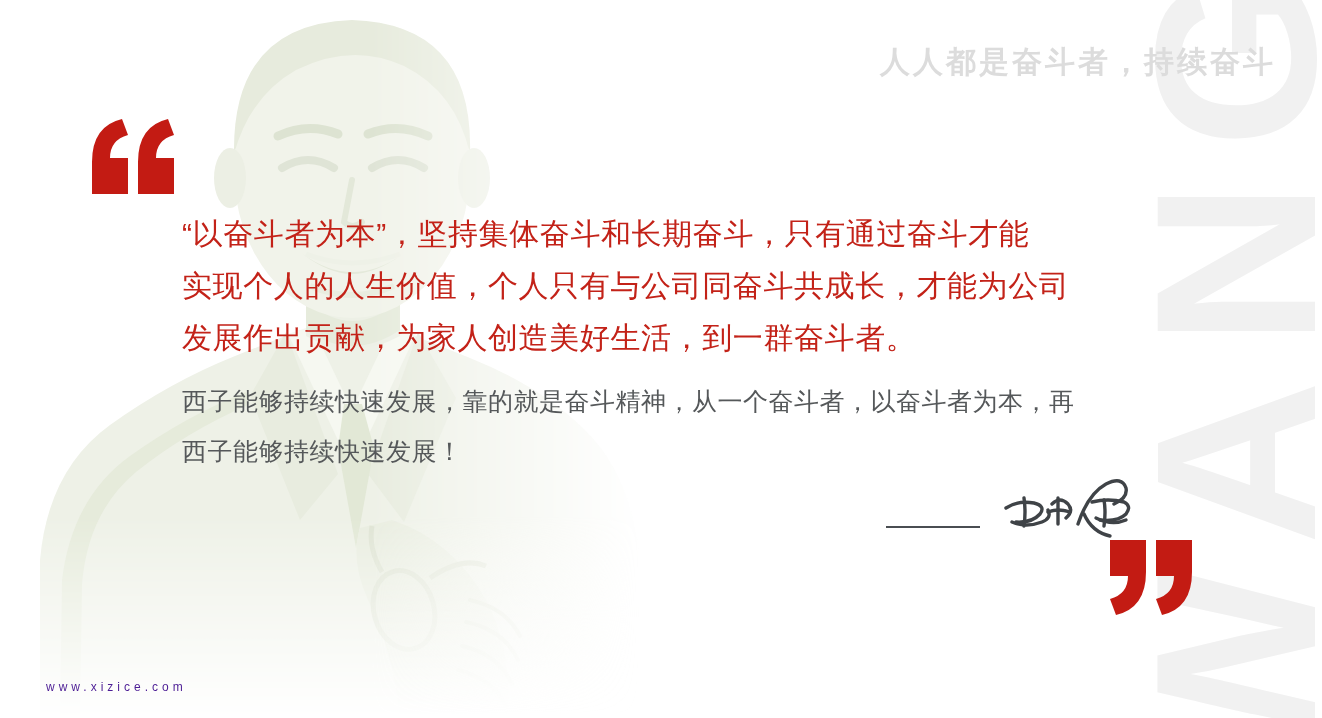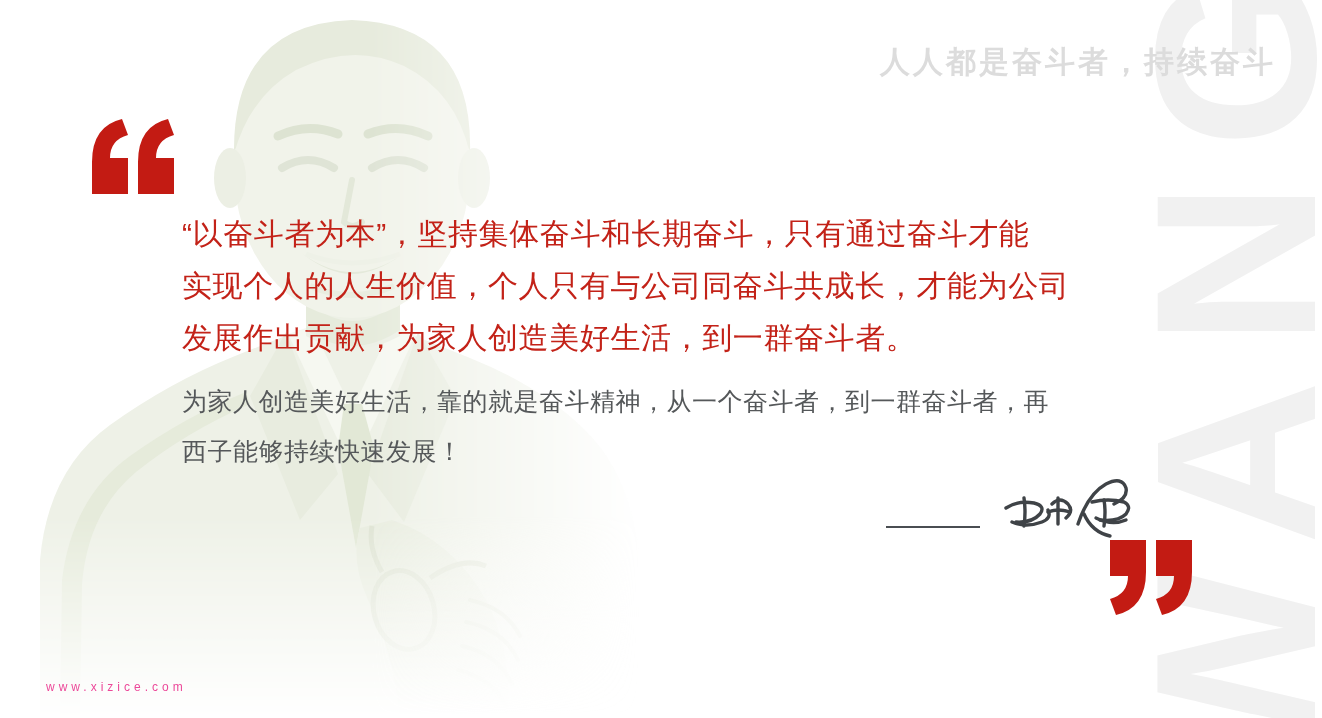--- a/index.html
+++ b/index.html
@@ -132,21 +132,21 @@
     margin-left:20px;
   }
 
   
   .footer-url {
     position:absolute;
     left:46px;
     bottom:24px;
     font-size:12px;
     letter-spacing:4px;
-    color:#ec4899;
+    color:#4c1d95;
     z-index:7;
     white-space:nowrap;
   }
 </style>
 </head>
 <body>
 
 <div class="slide">
 
   <div class="portrait-layer">
@@ -249,21 +249,21 @@
 
   <div class="content">
 
     <div class="quote-red">
       <span class="ln">“以奋斗者为本”，坚持集体奋斗和长期奋斗，只有通过奋斗才能</span>
       <span class="ln">实现个人的人生价值，个人只有与公司同奋斗共成长，才能为公司</span>
       <span class="ln">发展作出贡献，为家人创造美好生活，到一群奋斗者。</span>
     </div>
 
     <div class="quote-gray">
-      <span class="ln">为家人创造美好生活，靠的就是奋斗精神，从一个奋斗者，到一群奋斗者，再</span>
+      <span class="ln">西子能够持续快速发展，靠的就是奋斗精神，从一个奋斗者，以奋斗者为本，再</span>
       <span class="ln">西子能够持续快速发展！</span>
     </div>
 
   </div>
 
   <div class="signature-row">
     <div class="sig-dash"></div>
     <div class="sig-mark" title="王水福">
       <svg width="136" height="66" viewBox="0 0 136 66" aria-hidden="true">
         <g fill="none" stroke="#3f4347" stroke-width="3.4" stroke-linecap="round" stroke-linejoin="round">

